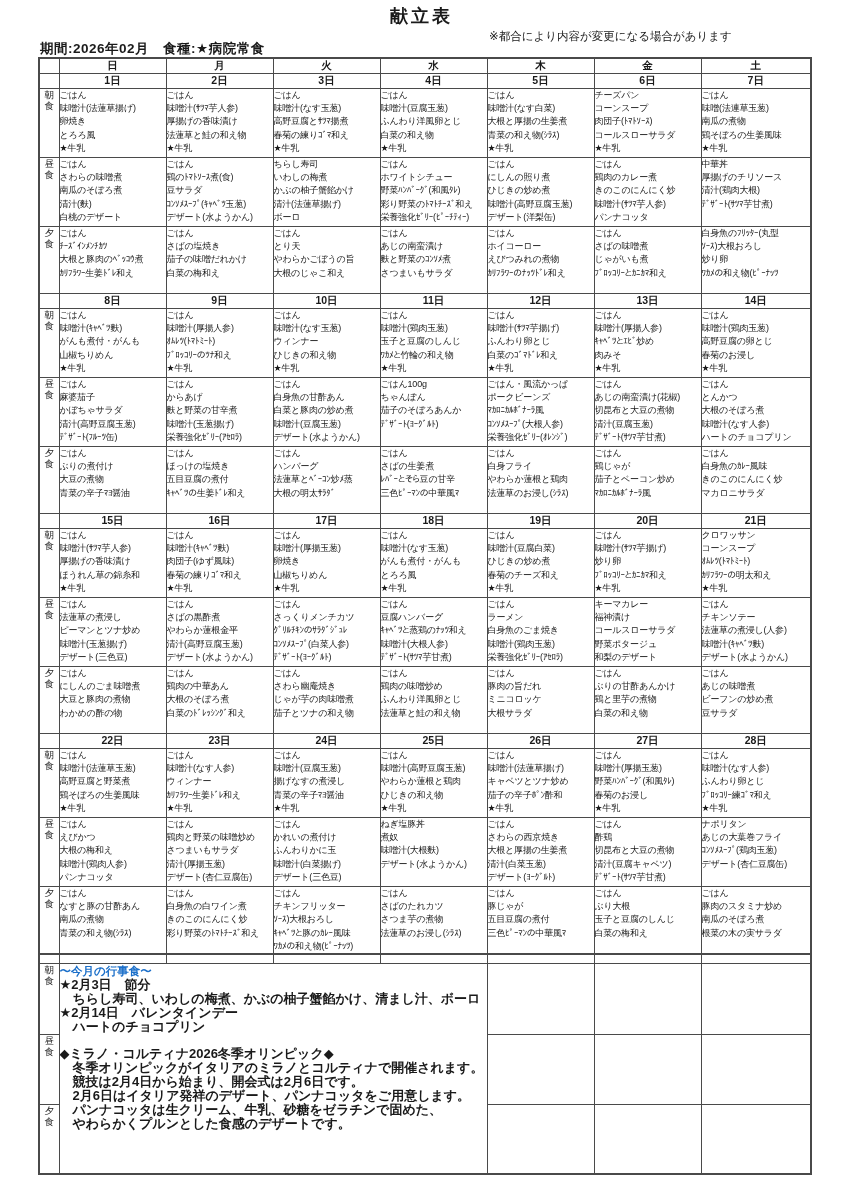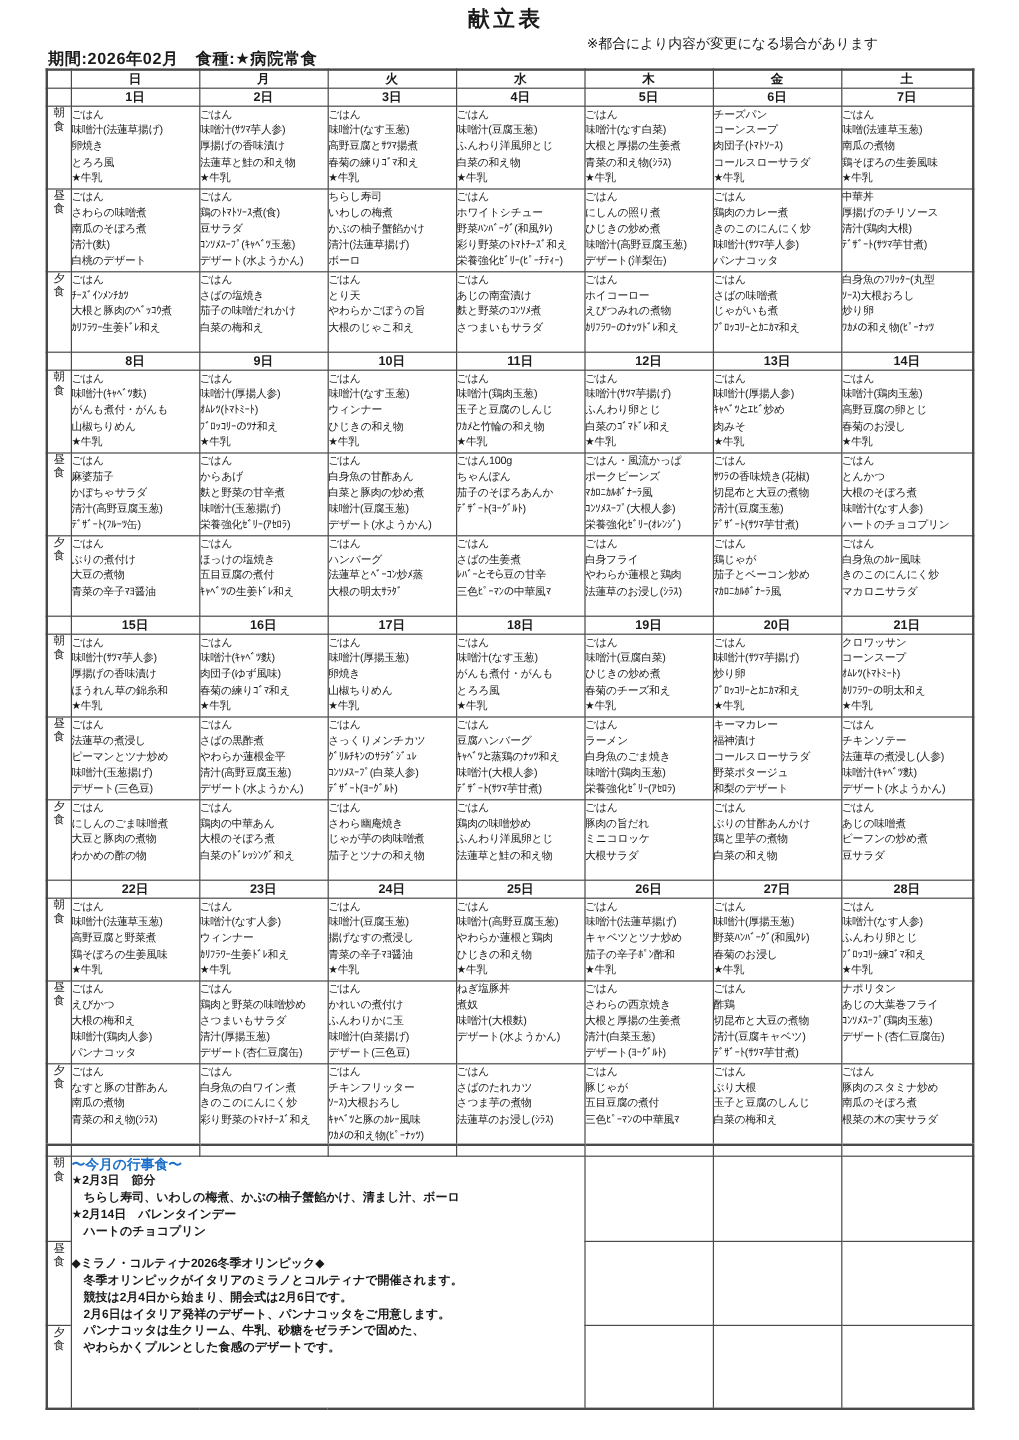--- a/index.html
+++ b/index.html
@@ -31,21 +31,21 @@
   td.mlabel{font-size:9.5px;text-align:center;vertical-align:middle;line-height:11px;font-weight:normal;}
   td.menu-cell{padding:1px 0 0 3px;}
   tr.h-bf>td{height:68px;}
   tr.h-lu>td{height:68px;}
   tr.h-di>td{height:66px;}
   .line{font-size:9px;line-height:13.2px;white-space:nowrap;letter-spacing:-0.2px;}
   tr.row-gap>td{height:8px;border-top-width:2px;}
   tr.b1>td{height:70px;} tr.b2>td{height:69px;} tr.b3>td{height:68px;}
   td.notes-cell{padding:3px 2px 0 10px;margin-top:28px;}
   .notes-title{font-size:11.5px;font-weight:bold;color:var(--c-blue);line-height:14px;white-space:nowrap;}
-  .notes-line{font-size:10px;font-weight:bold;line-height:14px;white-space:nowrap;}
+  .notes-line{font-size:13px;font-weight:bold;line-height:14px;white-space:nowrap;}
   .notes-spacer{height:13px;}
 </style>
 </head>
 <body>
 
 <div class="page-header">
   <div class="period-line">期間:2026年02月　食種:★病院常食</div>
   <div class="doc-title">献立表</div>
   <div class="notice">※都合により内容が変更になる場合があります</div>
 </div>
@@ -338,21 +338,21 @@
         </td>
         <td class="menu-cell">
           <div class="line">ごはん・風流かっぱ</div>
           <div class="line">ポークビーンズ</div>
           <div class="line">ﾏｶﾛﾆｶﾙﾎﾞﾅｰﾗ風</div>
           <div class="line">ｺﾝｿﾒｽｰﾌﾟ(大根人参)</div>
           <div class="line">栄養強化ｾﾞﾘｰ(ｵﾚﾝｼﾞ)</div>
         </td>
         <td class="menu-cell">
           <div class="line">ごはん</div>
-          <div class="line">ｻﾜﾗの香味焼き(花椒)</div>
+          <div class="line">あじの南蛮漬け(花椒)</div>
           <div class="line">切昆布と大豆の煮物</div>
           <div class="line">清汁(豆腐玉葱)</div>
           <div class="line">ﾃﾞｻﾞｰﾄ(ｻﾂﾏ芋甘煮)</div>
         </td>
         <td class="menu-cell">
           <div class="line">ごはん</div>
           <div class="line">とんかつ</div>
           <div class="line">大根のそぼろ煮</div>
           <div class="line">味噌汁(なす人参)</div>
           <div class="line">ハートのチョコプリン</div>

